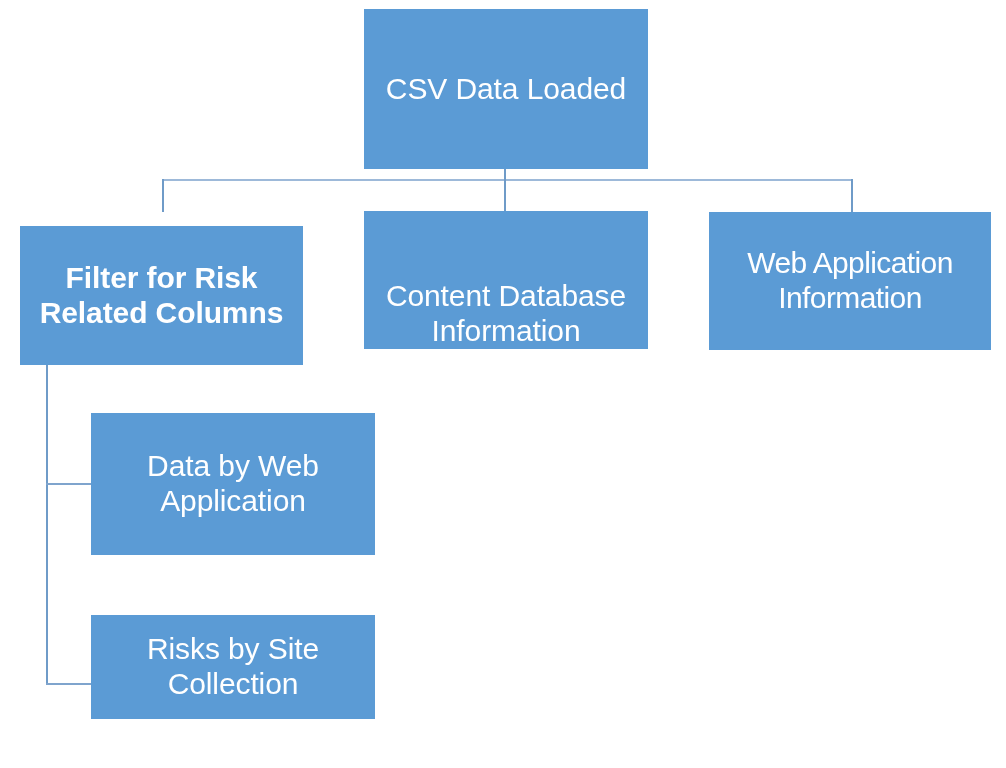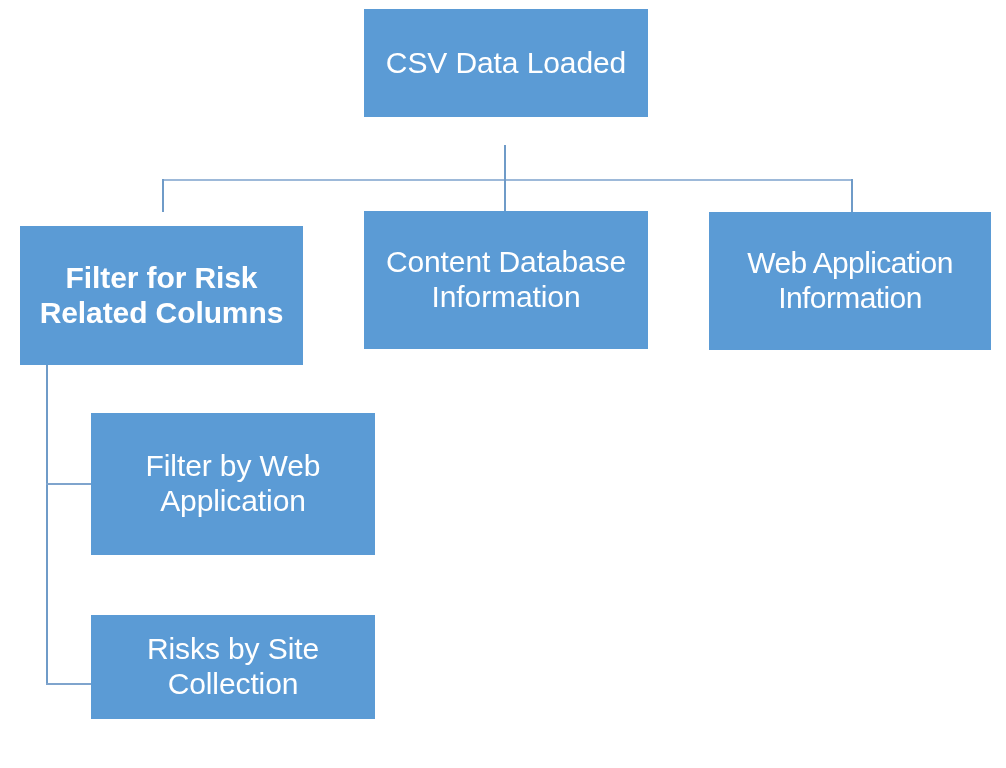--- a/index.html
+++ b/index.html
@@ -70,37 +70,37 @@
   <div class="conn-v" style="left:504px; top:145px; height:36px;"></div>
   <div class="conn-h" style="left:162px; top:179px; width:691px;"></div>
   <div class="conn-v" style="left:162px; top:179px; height:33px;"></div>
   <div class="conn-v" style="left:504px; top:179px; height:33px;"></div>
   <div class="conn-v" style="left:851px; top:179px; height:33px;"></div>
 
   <div class="conn-v" style="left:46px; top:350px; height:335px;"></div>
   <div class="conn-h dark" style="left:46px; top:483px; width:46px;"></div>
   <div class="conn-h dark" style="left:46px; top:683px; width:46px;"></div>
 
-  <div class="node" style="left:364px; top:9px; width:284px; height:108px;justify-content:flex-end;">
+  <div class="node" style="left:364px; top:9px; width:284px; height:160px;justify-content:flex-end;">
     <span class="label">CSV Data Loaded</span>
   </div>
 
   <div class="node bold" style="left:20px; top:211px; width:283px; height:139px;">
     <span class="label">Filter for Risk Related Columns</span>
   </div>
 
-  <div class="node" style="left:364px; top:211px; width:284px; height:138px;">
+  <div class="node" style="left:364px; top:211px; width:284px; height:138px;align-items:flex-end;">
     <span class="label">Content Database Information</span>
   </div>
 
   <div class="node tight" style="left:709px; top:212px; width:282px; height:138px;">
     <span class="label">Web Application Information</span>
   </div>
 
   <div class="node" style="left:91px; top:413px; width:284px; height:142px;">
-    <span class="label">Filter by Web Application</span>
+    <span class="label">Data by Web Application</span>
   </div>
 
   <div class="node" style="left:91px; top:615px; width:284px; height:104px;">
     <span class="label">Risks by Site Collection</span>
   </div>
 
 </div>
 
 </body></html>

